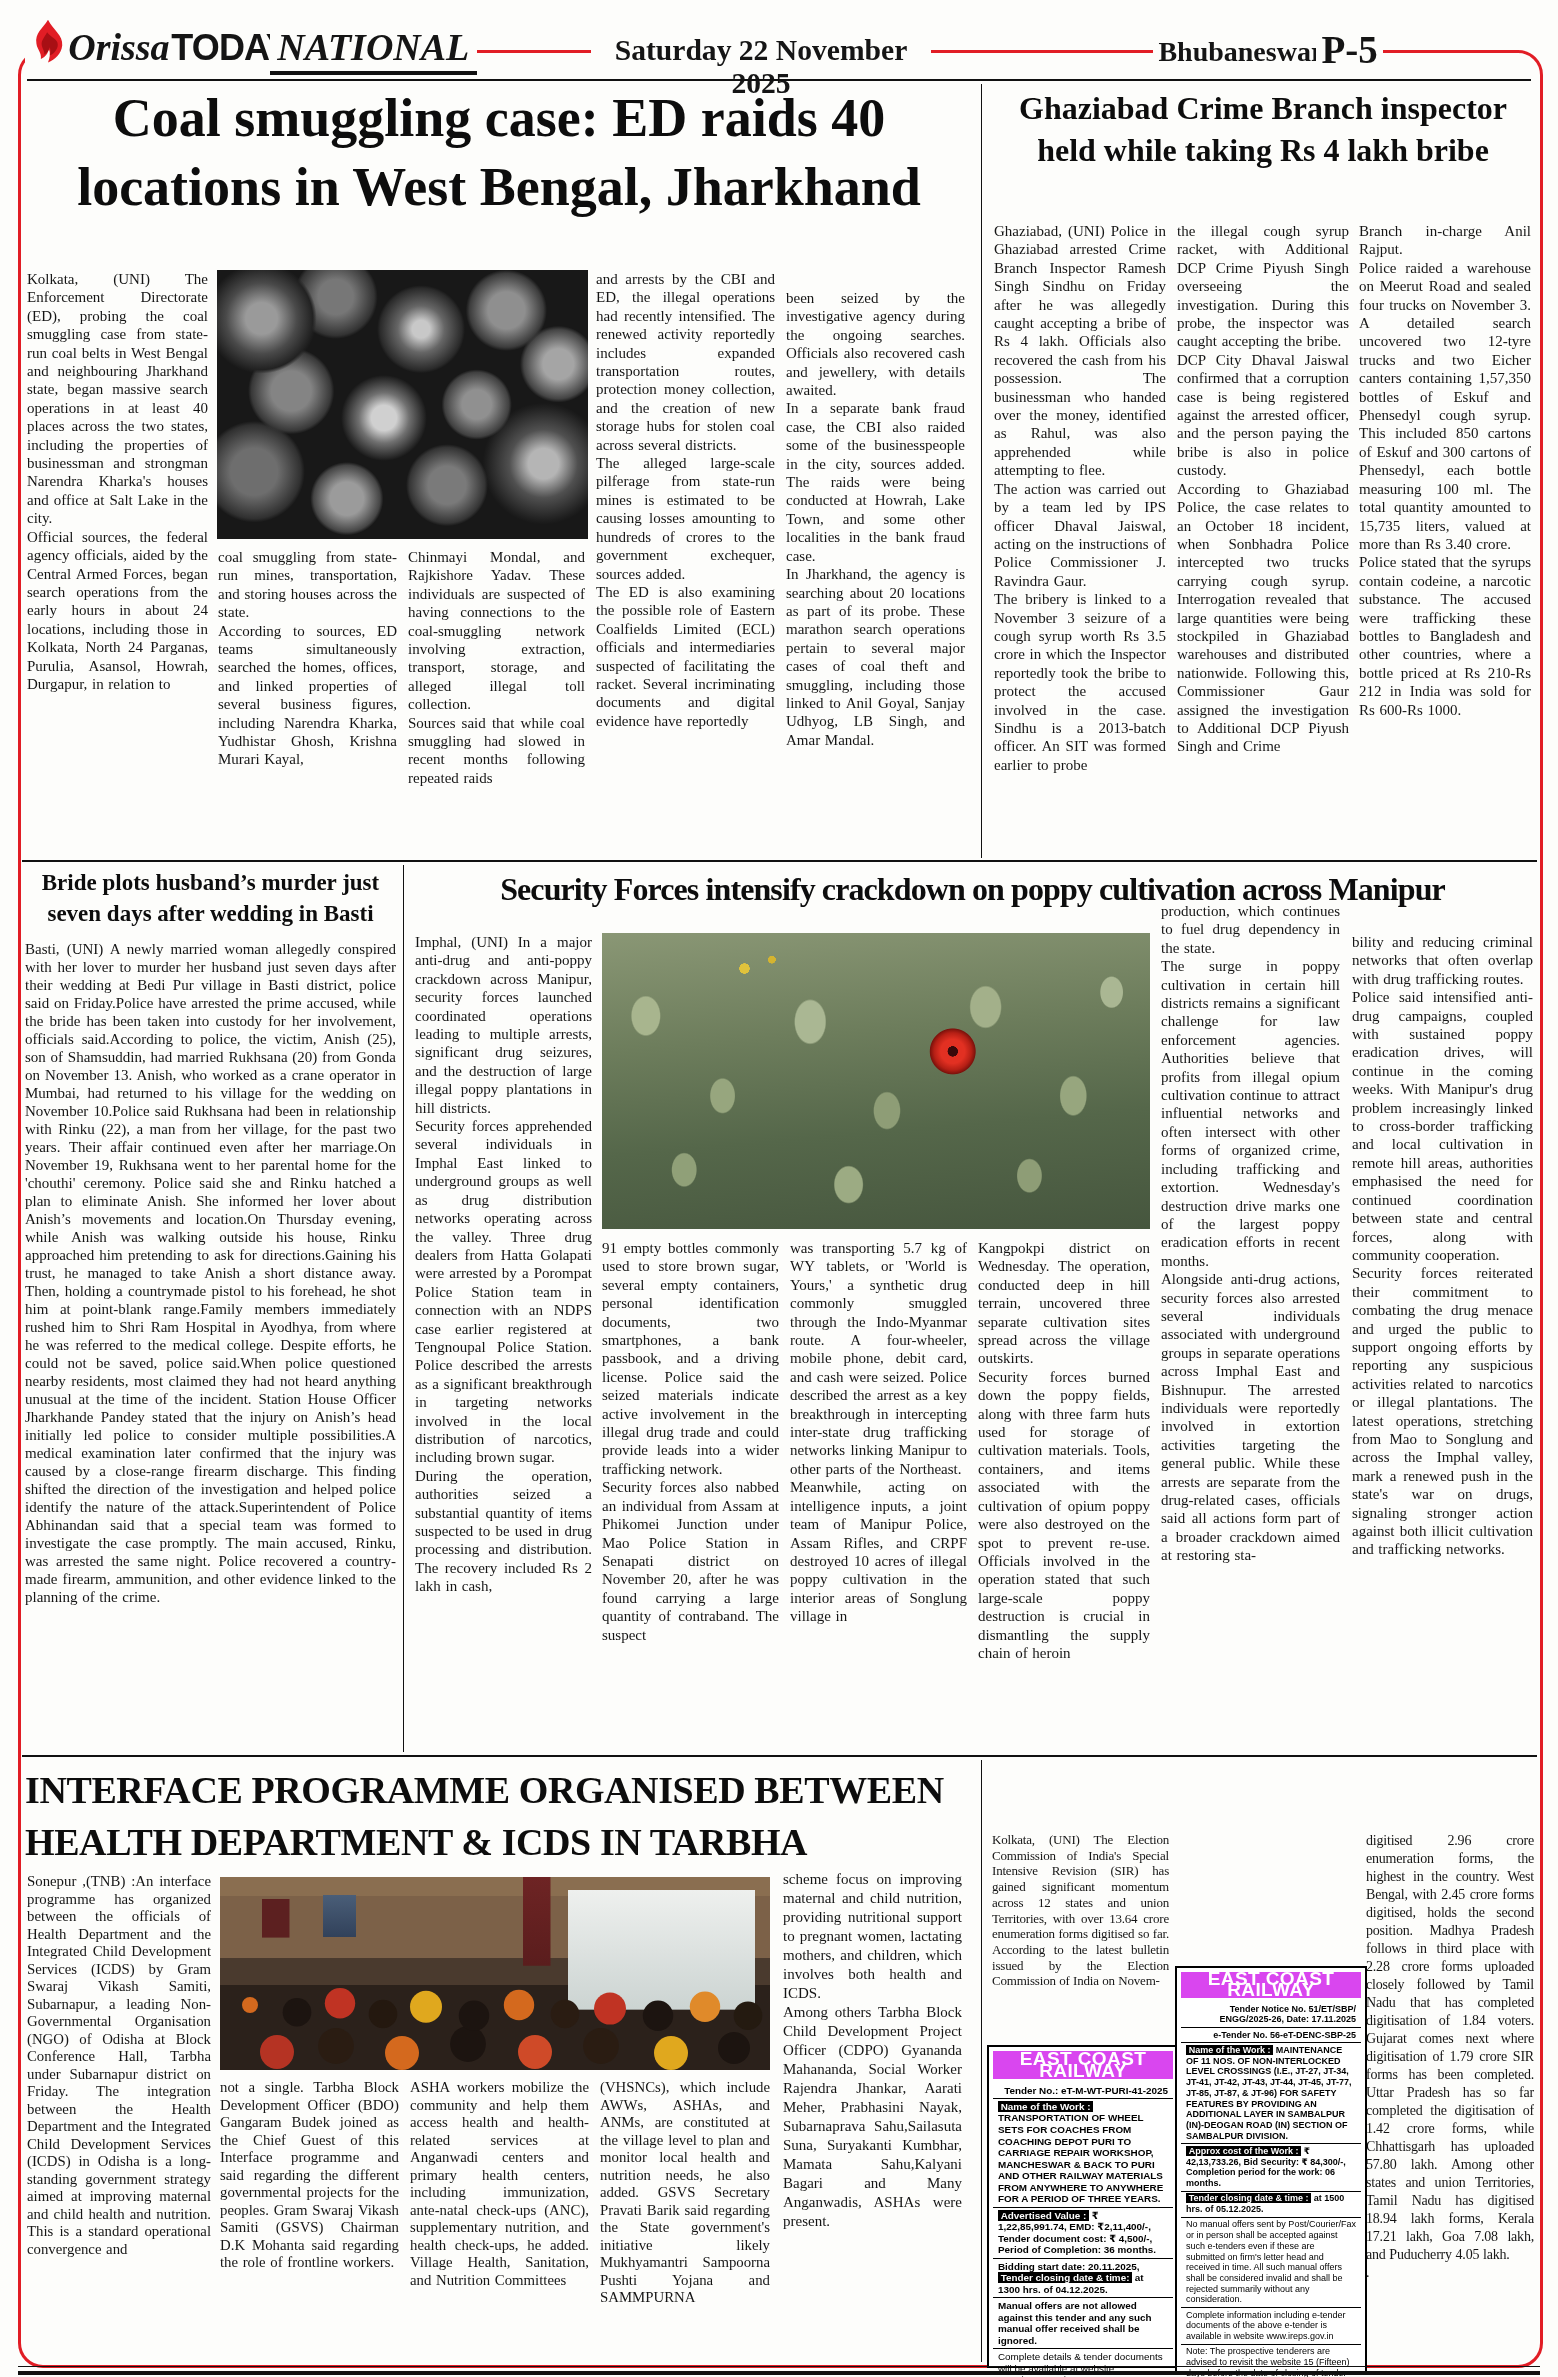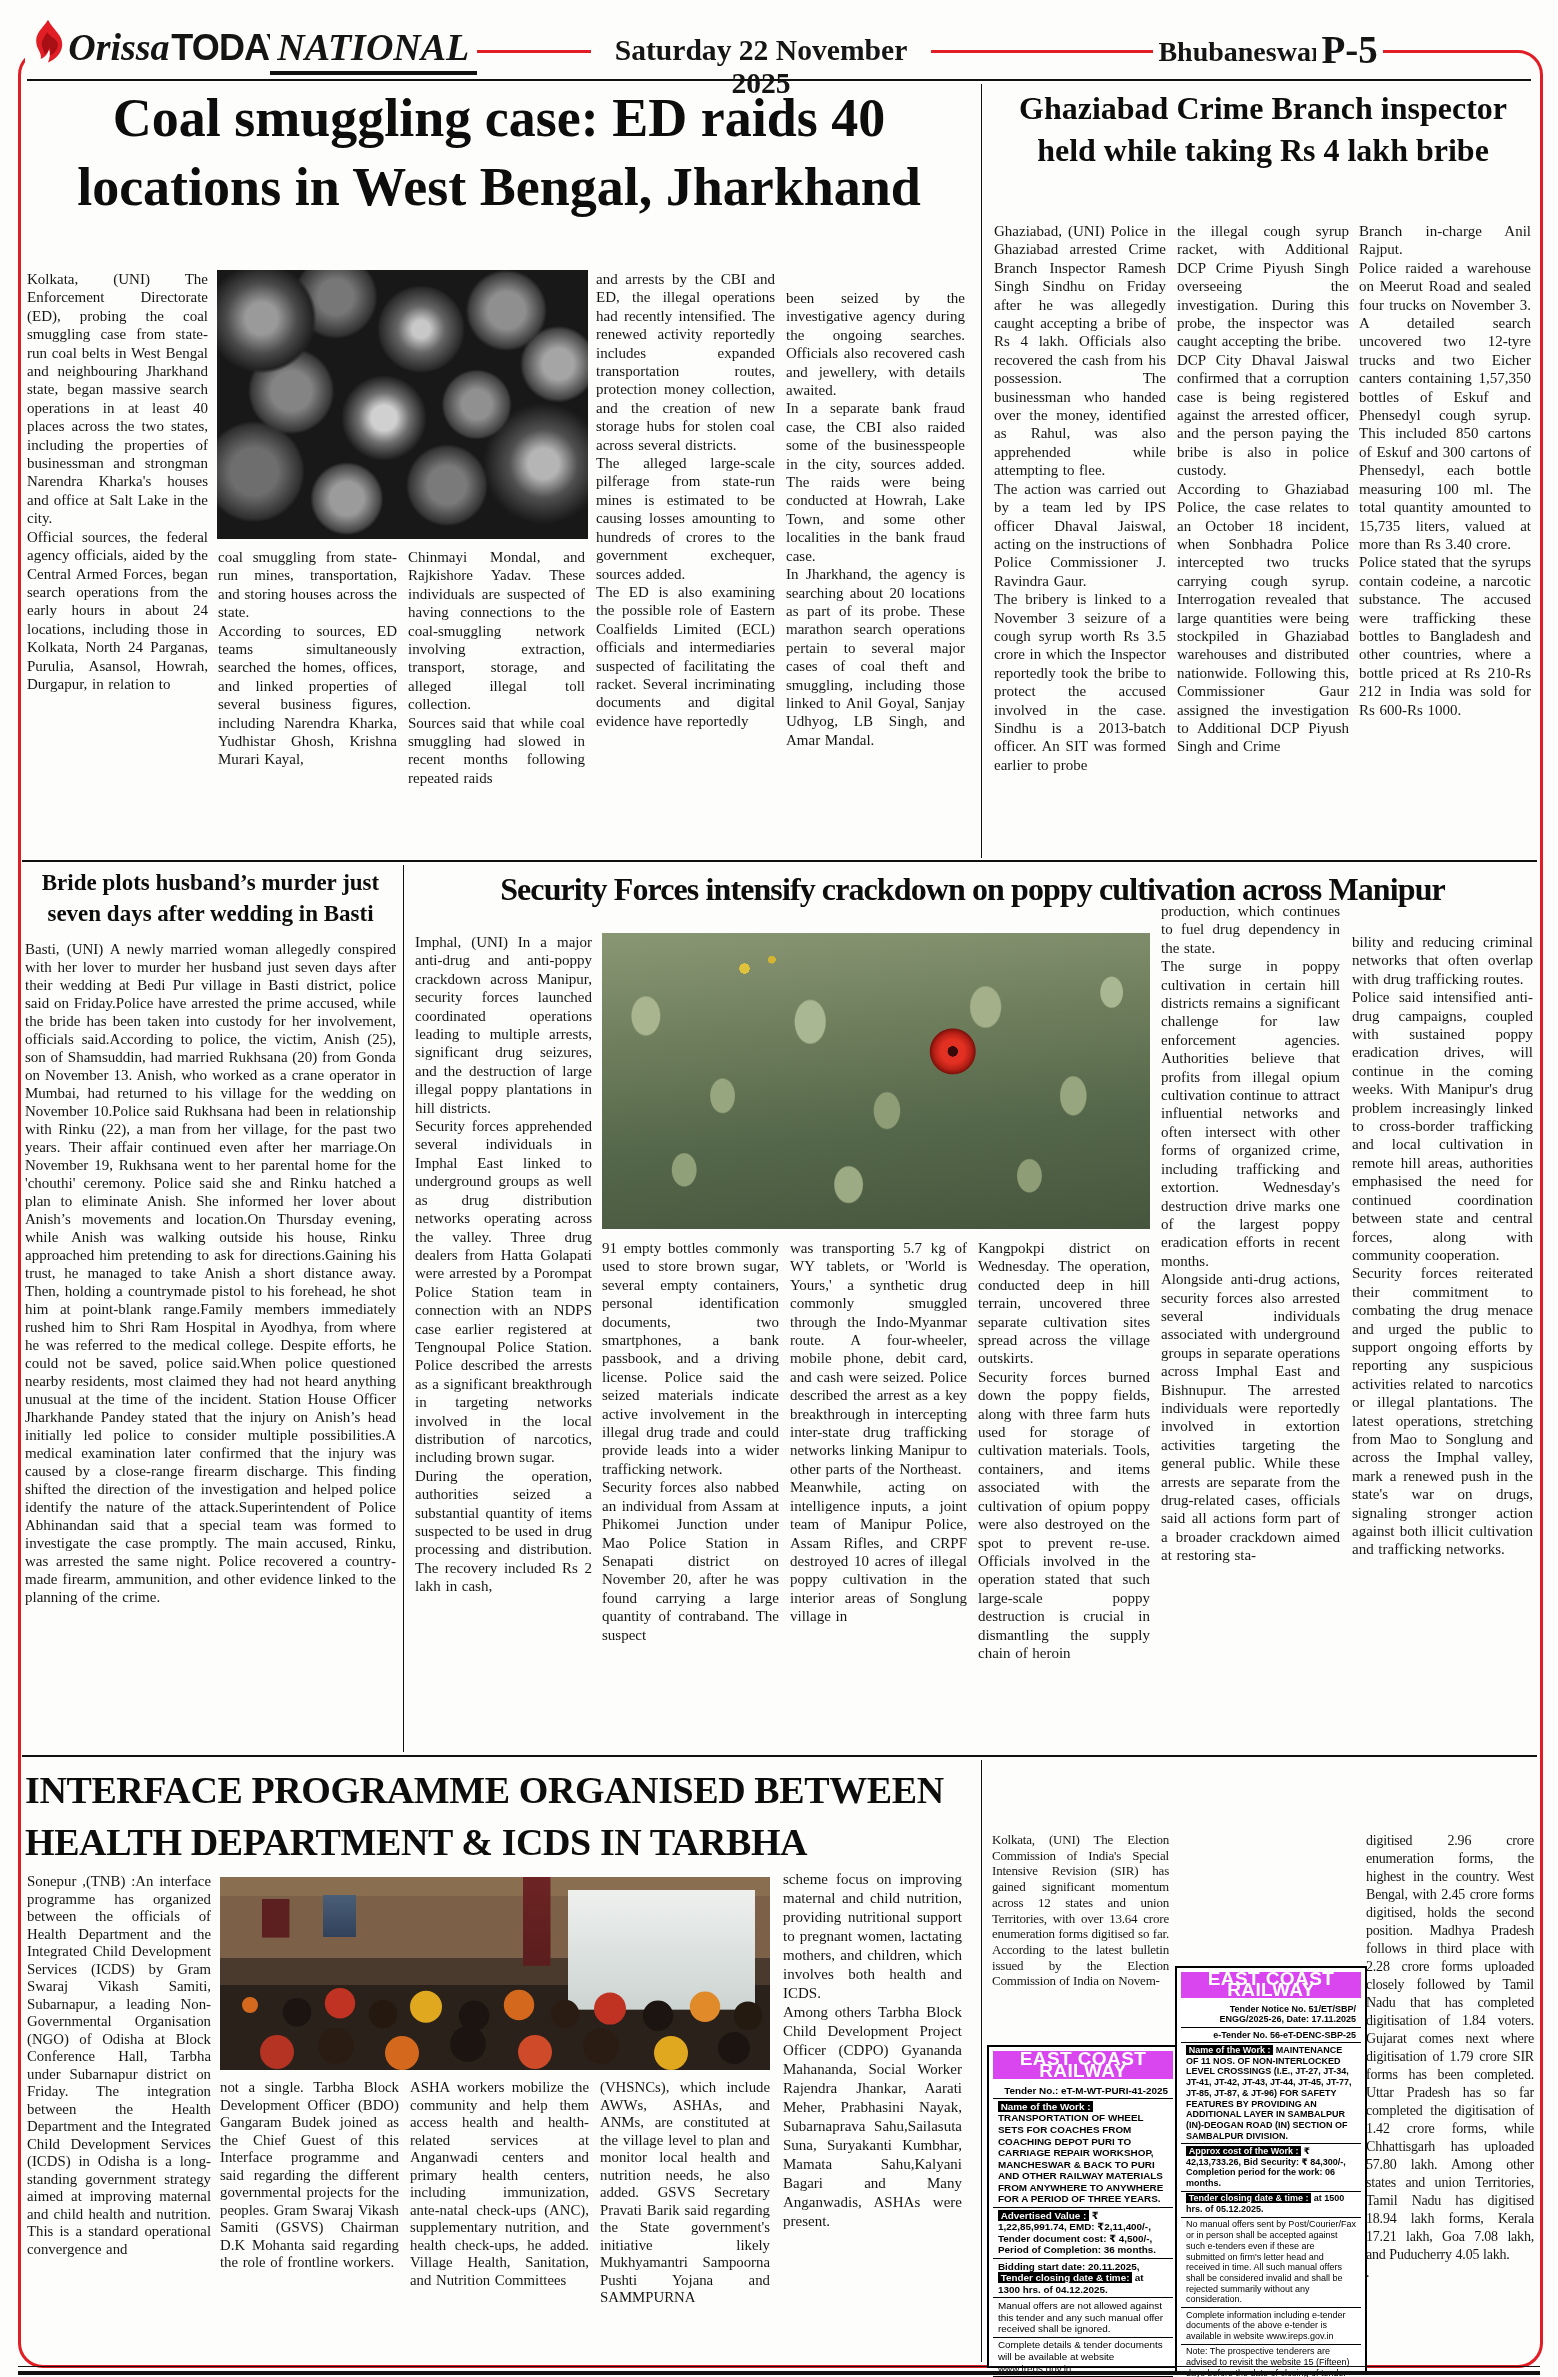--- a/index.html
+++ b/index.html
@@ -183,21 +183,21 @@
     <div class="t-line t-center" style="border-top:none;">Tender No.: eT-M-WT-PURI-41-2025</div>
     <div class="t-line">
       <span class="inv">Name of the Work :</span><span> TRANSPORTATION OF WHEEL SETS FOR COACHES FROM COACHING DEPOT PURI TO CARRIAGE REPAIR WORKSHOP, MANCHESWAR &amp; BACK TO PURI AND OTHER RAILWAY MATERIALS FROM ANYWHERE TO ANYWHERE FOR A PERIOD OF THREE YEARS.</span>
     </div>
     <div class="t-line">
       <span class="inv">Advertised Value :</span><span> ₹ 1,22,85,991.74, EMD: ₹2,11,400/-, Tender document cost: ₹ 4,500/-, Period of Completion: 36 months.</span>
     </div>
     <div class="t-line">
       <span>Bidding start date: 20.11.2025, </span><span class="inv">Tender closing date &amp; time:</span><span> at 1300 hrs. of 04.12.2025.</span>
     </div>
-    <div class="t-line" style="font-weight:normal;">Manual offers are not allowed against this tender and any such manual offer received shall be ignored.</div>
+    <div class="t-line" style="font-weight:bold;">Manual offers are not allowed against this tender and any such manual offer received shall be ignored.</div>
     <div class="t-line" style="font-weight:normal;">Complete details &amp; tender documents will be available at website www.ireps.gov.in</div>
     <div class="t-foot">
       
       
     </div>
   </div>
 
   <div class="tender" style="left:1175px;top:1966px;width:188px;height:403px;font-size:9px;line-height:10.7px;">
     <div class="tender-brand">EAST COAST RAILWAY</div>
     <div class="t-line t-center" style="border-top:none;white-space:pre-line;">Tender Notice No. 51/ET/SBP/

